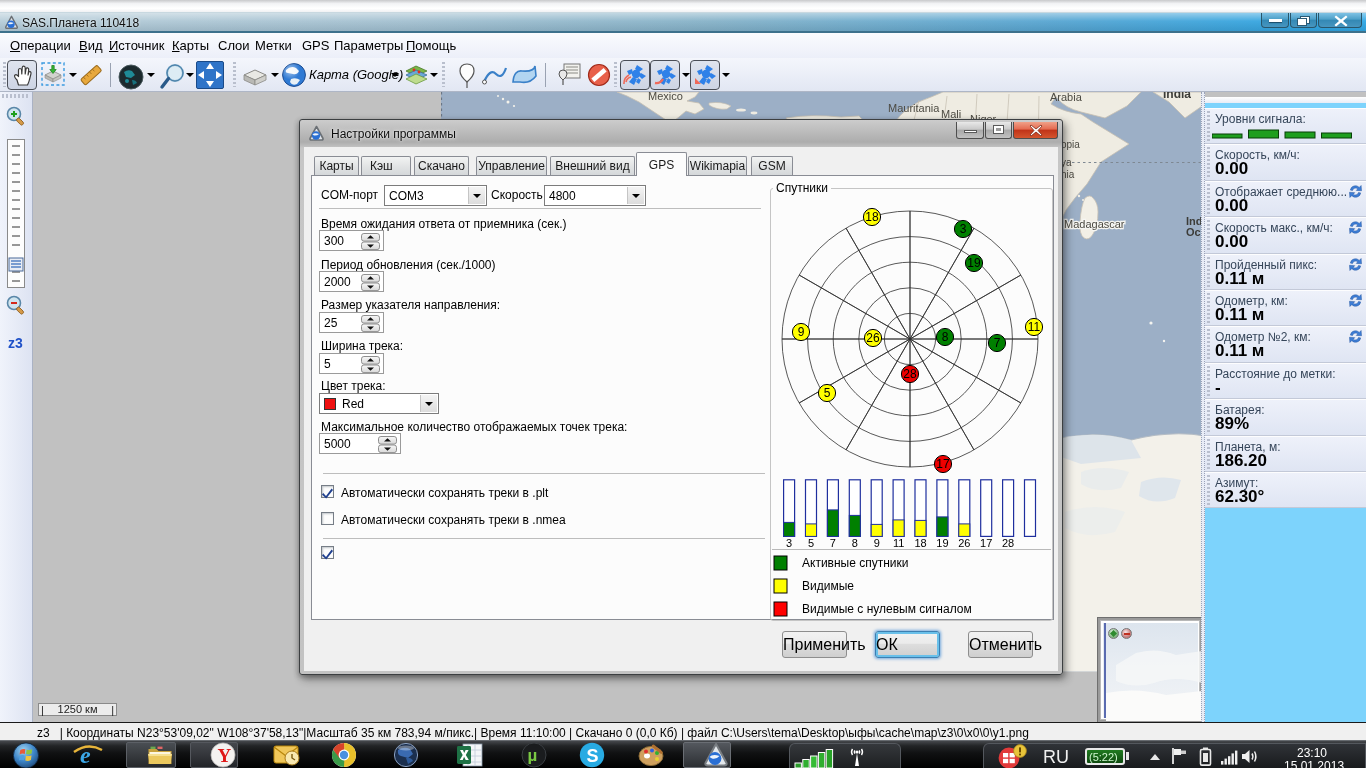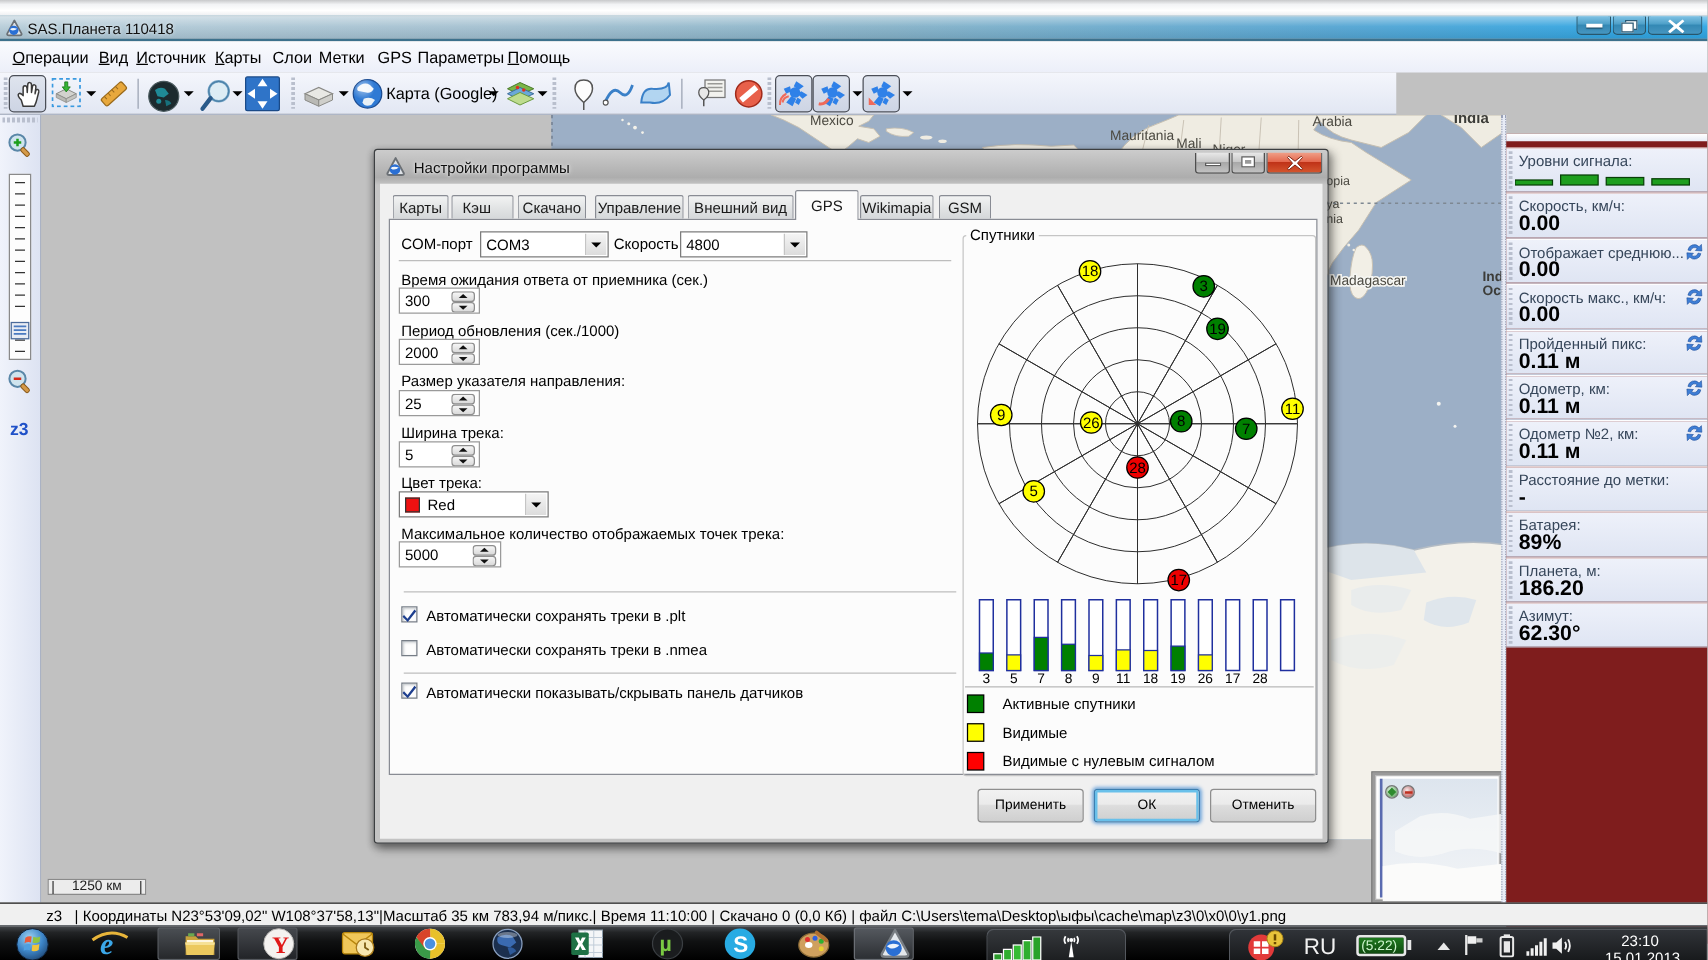--- a/index.html
+++ b/index.html
@@ -13,22 +13,22 @@
     background:linear-gradient(90deg,#b7cdd9 0%,#a3c0d0 30%,#86b2c8 52%,#55a5d2 78%,#30a5e2 95%,#2ea6e4 100%);
     border-top:1px solid #c8d8e0; border-bottom:2px solid #3d718c; }
   #titlebar:after { content:""; position:absolute; left:0; right:0; top:0; bottom:0;
     background:linear-gradient(180deg,rgba(255,255,255,.45),rgba(255,255,255,.05) 45%,rgba(30,60,80,.12) 100%); }
   #titlebar .ttl, #titlebar svg, #titlebar .capbtn { z-index:1; }
   #titlebar .ttl { position:absolute; left:22px; top:2px; font-size:12px; color:#111; line-height:16px;
     text-shadow:0 0 3px rgba(255,255,255,.8); }
   #menubar { left:0; top:33px; width:1366px; height:25px;
     background:linear-gradient(180deg,#fafbfe,#eceff9); font-size:13px; color:#000; }
   #menubar > span { position:absolute; top:5px; }
-  #toolbar { left:0; top:58px; width:1117px; height:34px;
-    background:linear-gradient(180deg,#f4f6fc,#e2e7f3); border-bottom:1px solid #aeb6c6; }
+  #toolbar { left:0; top:58px; width:1366px; height:34px;
+    background:linear-gradient(180deg,#f4f6fc,#e2e7f3); border-bottom:1px solid #aeb6c6;font-style:italic; }
   .u { text-decoration:underline; }
   #toolbar .grip { position:absolute; top:4px; bottom:4px; width:3px;
     background:repeating-linear-gradient(180deg,#b9bfcd 0 2px,transparent 2px 4px); }
   .tbtn { position:absolute; top:2px; height:30px; border-radius:4px; }
   .tbtn.pressed { border:1.4px solid #4a4e57; background:linear-gradient(180deg,#dfe4ee,#cdd4e4); }
   .tico { position:absolute; top:4px; }
   .tsep { position:absolute; top:5px; width:1px; height:24px; background:#9aa2b2; }
   .tba { top:15px; border-top-width:5px; border-left-width:4px; border-right-width:4px; }
   
   .capbtn { position:absolute; top:0px; height:15px; border:1px solid #29566b;
@@ -38,21 +38,21 @@
   #leftbar { left:0; top:92px; width:33px; height:630px;
     background:linear-gradient(90deg,#f0f3fb,#dde3f2); border-right:1px solid #aab2c4; }
   
   #map { left:33px; top:92px; width:1172px; height:630px; background:#c1c1c1; overflow:hidden; }
   #scalebar { position:absolute; left:5px; top:611px; width:79px; height:13px; background:#ececec;
     border:1px solid #8a8a8a; font-size:11px; line-height:11px; text-align:center; color:#222; }
   
   #miniwin { left:1098px; top:618px; width:104px; height:104px; background:#b8b8b8;
     border:2px solid #9a9a9a; outline:1px solid #6f6f6f; }
   
-  #sensors { left:1205px; top:107px; width:161px; height:648px; background:#7f1d1d; }
+  #sensors { left:1205px; top:97px; width:161px; height:648px; background:#7dd3fc; }
   #sensors .sec { position:absolute; left:0px; width:161px; background:linear-gradient(180deg,#eef1fa,#dfe5f3);
     border-bottom:1px solid #c3c9d8; border-top:1px solid #fdfdfe; }
   #sensors .lbl { position:absolute; left:10px; top:3px; font-size:12px; color:#36465a; white-space:nowrap; }
   #sensors .val { position:absolute; left:10px; top:14px; font-size:17px; font-weight:bold; color:#000; }
   #sensors .grip { position:absolute; left:2px; top:2px; bottom:2px; width:3px;
     background:repeating-linear-gradient(180deg,#b9bfce 0 2px,transparent 2px 4px); }
   .refresh { position:absolute; right:3px; top:2px; width:15px; height:15px; }
   
   #statusbar { left:0; top:722px; width:1366px; height:18px; background:#f0f0f0;
     border-top:1px solid #1a1a1a; font-size:12px; color:#000; }
@@ -97,23 +97,23 @@
   .sep { position:absolute; left:19px; width:442px; height:1px; background:#bdbdbd; }
   .cb { position:absolute; width:13px; height:13px; background:#fdfdfd;
     border:1px solid #767d86; box-shadow:inset 1px 1px 2px rgba(120,130,140,.45); }
   .cblabel { position:absolute; font-size:12px; color:#000; white-space:nowrap; }
   
   #grpsat { position:absolute; left:466px; top:41px; width:283px; height:433px;
     border:1px solid #c5c5c5; border-radius:3px; }
   #grpsat .cap { position:absolute; left:2px; top:-8px; background:#fcfcfc; padding:0 3px;
     font-size:12px; color:#000; }
   
-  .dbtn { position:absolute; top:484px; width:85px; height:27px; border:1px solid #8e8e8e;
+  .dbtn { position:absolute; top:484px; width:65px; height:27px; border:1px solid #8e8e8e;
     border-radius:3px; background:linear-gradient(180deg,#f2f2f2,#ebebeb 45%,#dddddd 50%,#cfcfcf);
-    font-size:11px; text-align:center; line-height:25px; color:#000; }
+    font-size:16px; line-height:25px; color:#000; }
   .dbtn.ok { border:1px solid #3c7fb1; box-shadow:0 0 0 2px #69c0ea inset, 0 0 3px 1px #7ad; }
 </style>
 </head>
 <body>
 
 <div class="abs" id="topframe"></div>
 <div class="abs" id="titlebar">
   <svg class="abs" style="left:4px;top:2px" width="15" height="15" viewBox="0 0 17 17">
     <path d="M8.5 1.5 L15 13.5 Q15.5 15 13.5 15 L3.5 15 Q1.5 15 2 13.5 Z" fill="#dfe3e8" stroke="#6b7075" stroke-width="1.6" stroke-linejoin="round"></path>
     <circle cx="8" cy="10.5" r="4.2" fill="#2a6fd4"></circle>
@@ -844,21 +844,20 @@
     <div class="cb" style="left:17px;top:338px"><svg width="13" height="13" viewBox="0 0 13 13" style="margin:-1px 0 0 -1px">
           <path d="M2.2 6 L5 9 L10.6 1.6 L12 3 L5.2 11.6 L1 7.4 Z" fill="#1e3f8f"></path>
         </svg></div>
     <span class="cblabel" style="left:37px;top:339px">Автоматически сохранять треки в .plt</span>
     <div class="cb" style="left:17px;top:365px"></div>
     <span class="cblabel" style="left:37px;top:366px">Автоматически сохранять треки в .nmea</span>
     <div class="sep" style="top:391px"></div>
     <div class="cb" style="left:17px;top:399px"><svg width="13" height="13" viewBox="0 0 13 13" style="margin:-1px 0 0 -1px">
           <path d="M2.2 6 L5 9 L10.6 1.6 L12 3 L5.2 11.6 L1 7.4 Z" fill="#1e3f8f"></path>
         </svg></div>
-    <span class="cblabel" style="left:37px;top:400px">Автоматически показывать/скрывать панель датчиков</span>
 
     <div id="grpsat">
       <span class="cap">Спутники</span>
       <svg style="position:absolute;left:0;top:0" width="281" height="431" viewBox="0 0 281 431">
 
         <g stroke="#2e2e2e" stroke-width="0.8" fill="none">
           <circle cx="139" cy="150" r="25.6"></circle>
           <circle cx="139" cy="150" r="51.2"></circle>
           <circle cx="139" cy="150" r="76.8"></circle>
           <circle cx="139" cy="150" r="102.4"></circle>

